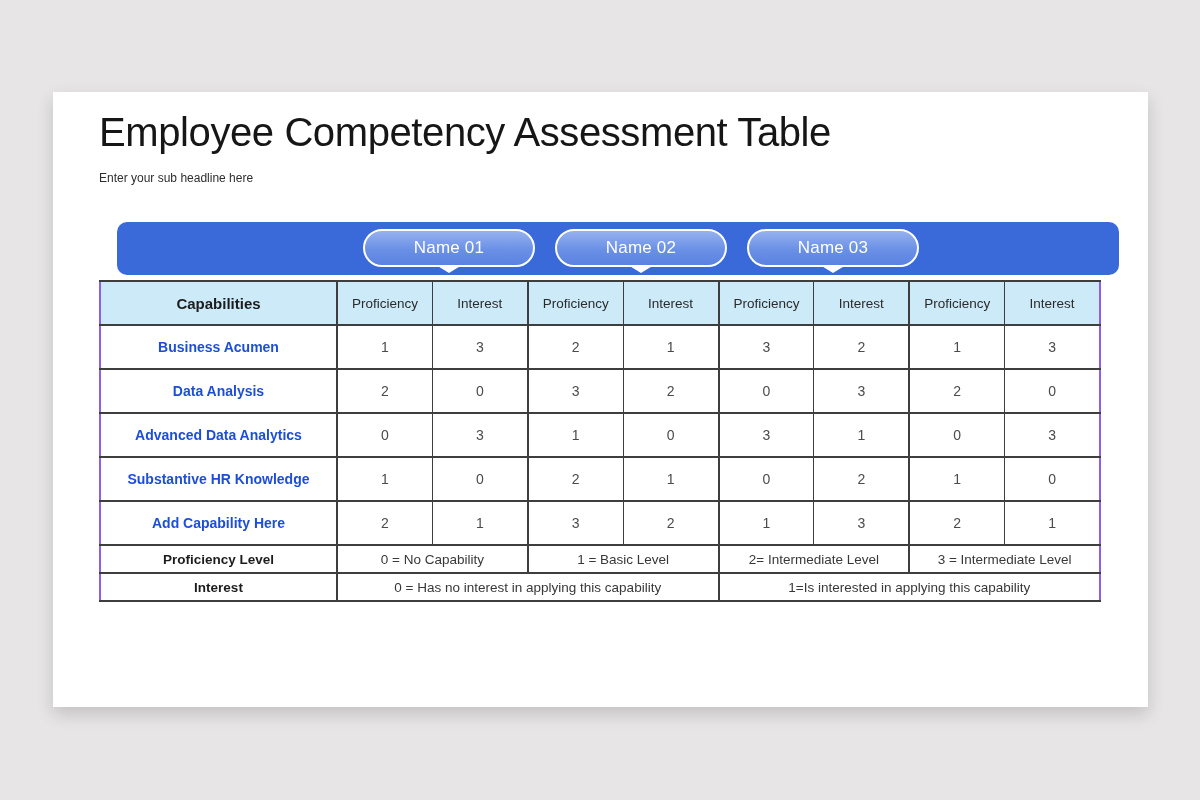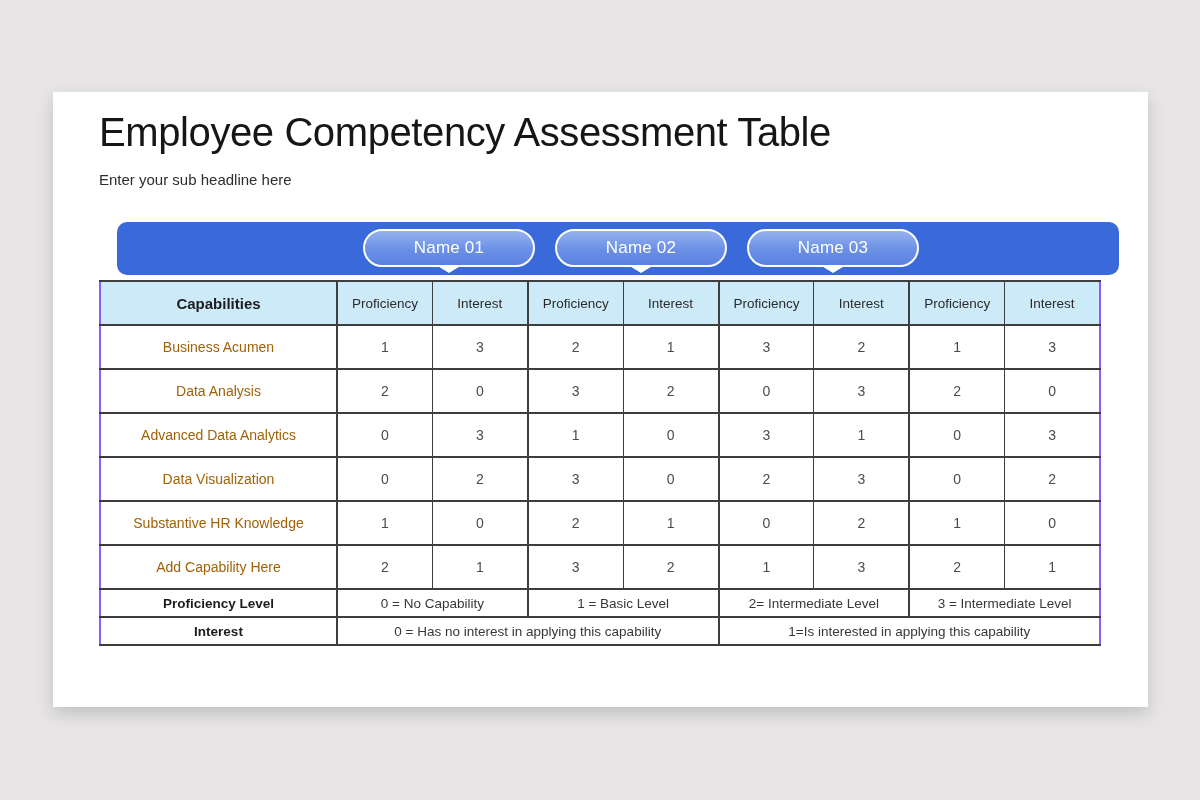--- a/index.html
+++ b/index.html
@@ -28,21 +28,21 @@
     font-size: 40px;
     font-weight: normal;
     letter-spacing: -0.4px;
     color: #161616;
     white-space: nowrap;
   }
   .slide-subtitle {
     position: absolute;
     left: 46px;
     top: 79px;
-    font-size: 15px;
+    font-size: 12px;
     color: #2d2d2d;
     white-space: nowrap;
   }
   .header-bar {
     position: absolute;
     left: 64px;
     top: 130px;
     width: 1002px;
     height: 53px;
     background: #3a69da;
@@ -109,23 +109,23 @@
     font-size: 15px;
     color: #1c1c1c;
   }
   .col-subhead {
     font-weight: normal;
     font-size: 13.5px;
     color: #2b2b2b;
   }
   tr.data-row { height: 44px; }
   .row-label {
-    font-weight: normal;
+    font-weight: bold;
     font-size: 14px;
-    color: #a16207;
+    color: #1d4ed8;
   }
   .value-cell {
     font-size: 14px;
     color: #4b4b4b;
   }
   tr.legend-row { height: 28px; }
   .legend-label {
     font-weight: bold;
     font-size: 13.5px;
     color: #1c1c1c;
@@ -209,31 +209,20 @@
         <td class="value-cell gb">0</td>
         <td class="value-cell">3</td>
         <td class="value-cell gb">1</td>
         <td class="value-cell">0</td>
         <td class="value-cell gb">3</td>
         <td class="value-cell">1</td>
         <td class="value-cell gb">0</td>
         <td class="value-cell">3</td>
       </tr>
 
-      <tr class="data-row">
-        <td class="row-label">Data Visualization</td>
-        <td class="value-cell gb">0</td>
-        <td class="value-cell">2</td>
-        <td class="value-cell gb">3</td>
-        <td class="value-cell">0</td>
-        <td class="value-cell gb">2</td>
-        <td class="value-cell">3</td>
-        <td class="value-cell gb">0</td>
-        <td class="value-cell">2</td>
-      </tr>
 
       <tr class="data-row">
         <td class="row-label">Substantive HR Knowledge</td>
         <td class="value-cell gb">1</td>
         <td class="value-cell">0</td>
         <td class="value-cell gb">2</td>
         <td class="value-cell">1</td>
         <td class="value-cell gb">0</td>
         <td class="value-cell">2</td>
         <td class="value-cell gb">1</td>

